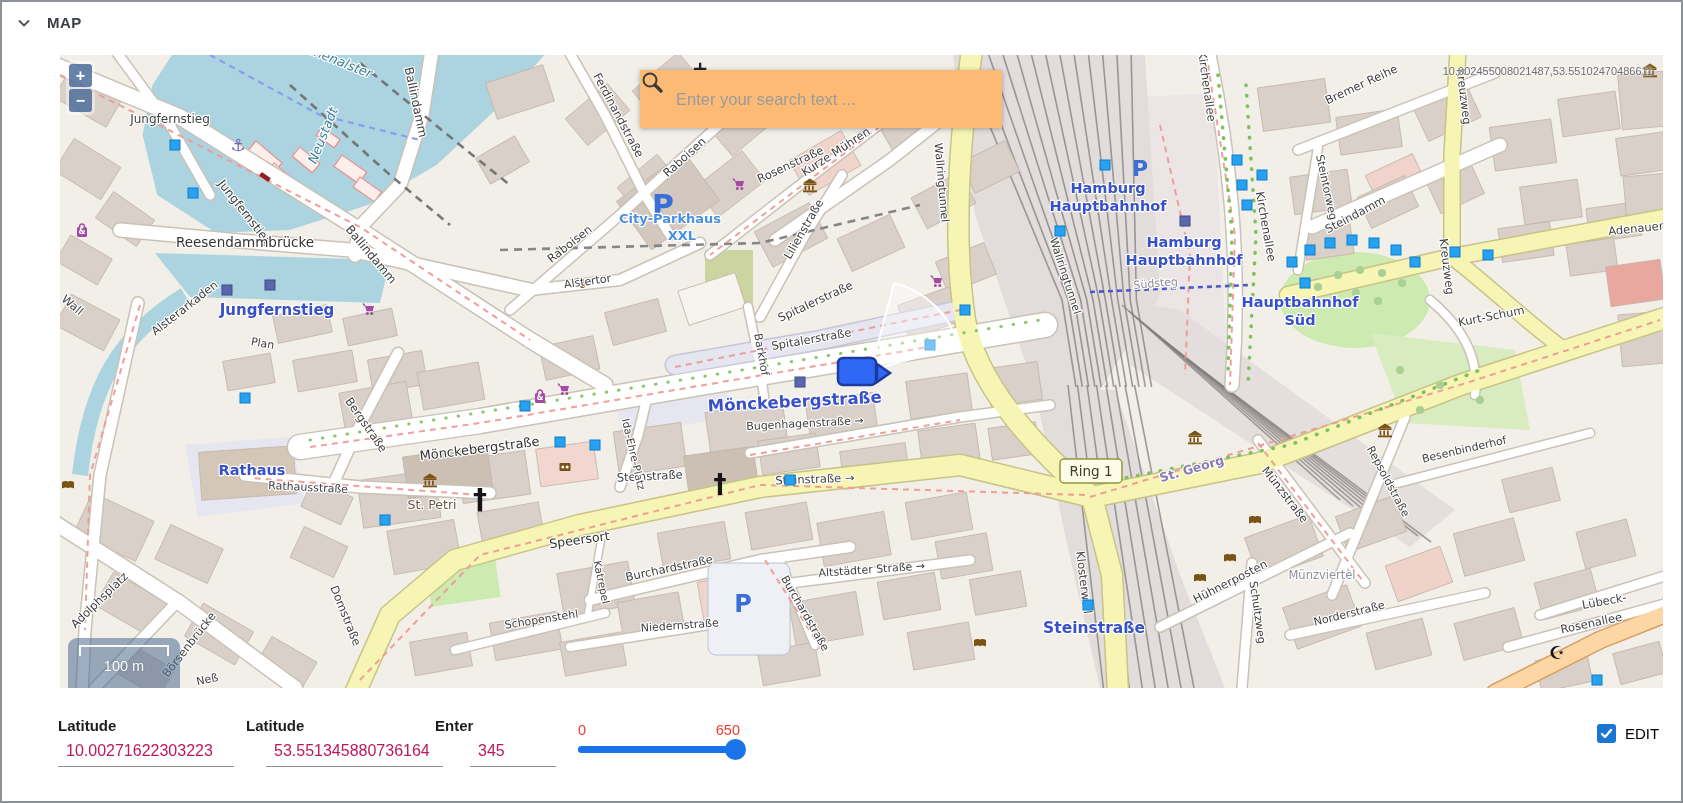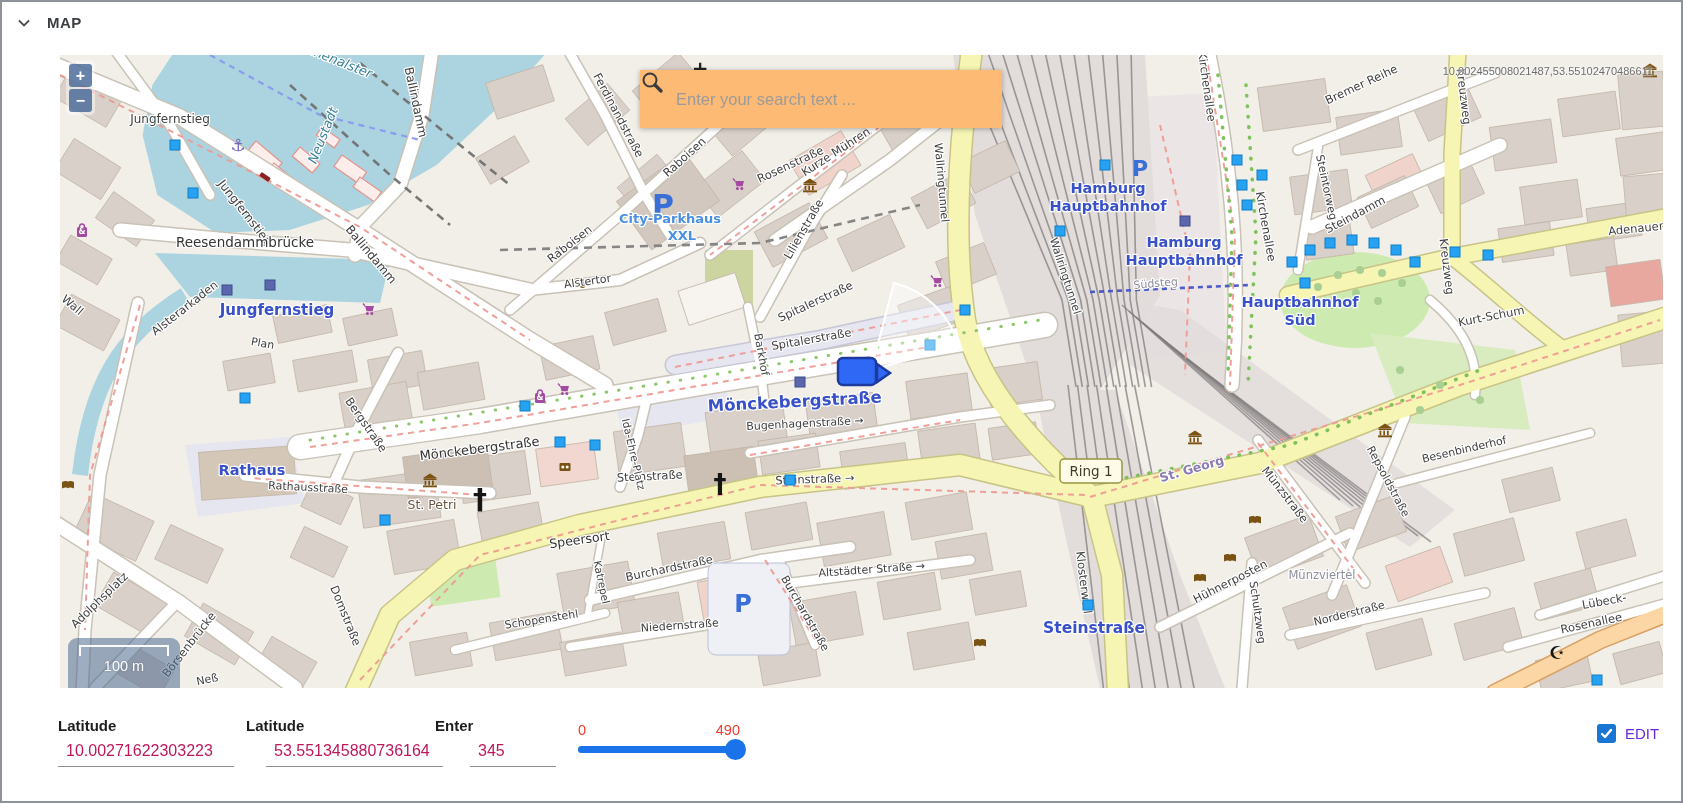--- a/index.html
+++ b/index.html
@@ -34,21 +34,21 @@
   #lat-label{left:246px;top:717px;} #lat-input{left:246px;top:738px;width:163px;margin-left:20px;}
   #cor-label{left:435px;top:717px;} #cor-input{left:446px;top:738px;width:72px;margin-left:24px;}
   .slider-wrap{position:absolute;left:578px;top:722px;width:164px;height:44px;}
   .slider-wrap .minv,.slider-wrap .maxv{position:absolute;top:0;font-size:14.5px;color:#f23b2e;}
   .slider-wrap .minv{left:0;} .slider-wrap .maxv{right:2px;}
   .slider-track{position:absolute;left:0;top:24px;width:164px;height:7px;border-radius:4px;background:#c9c9c9;}
   .slider-fill{position:absolute;left:0;top:0;height:7px;border-radius:4px;background:#1a73e8;}
   .slider-thumb{position:absolute;top:-7px;width:21px;height:21px;border-radius:50%;background:#1a73e8;margin-left:-10px;}
   .edit-wrap{position:absolute;left:1597px;top:724px;display:flex;align-items:center;gap:9px;}
   .checkbox{width:19px;height:19px;border-radius:3px;background:#1976d2;display:inline-flex;align-items:center;justify-content:center;cursor:pointer;}
-  .edit-label{font-size:15px;color:#6d28d9;}
+  .edit-label{font-size:15px;color:#000000;}
 </style>
 </head>
 <body>
 
 <div class="frame"></div>
 
 <div class="panel-header">
   <span class="chev">
     <svg width="14" height="14" viewBox="0 0 14 14">
         <polyline points="2,4.5 7,9.5 12,4.5" fill="none" stroke="#4a4d52" stroke-width="1.8"></polyline>
@@ -650,21 +650,21 @@
 <div class="field">
   <label id="lat-label">Latitude</label>
   <input id="lat-input" value="53.551345880736164" style="">
 </div>
 <div class="field">
   <label id="cor-label">Enter</label>
   <input id="cor-input" value="345" style="">
 </div>
 <div class="slider-wrap">
   <span class="minv">0</span>
-  <span class="maxv">490</span>
+  <span class="maxv">650</span>
   <div class="slider-track">
     <div class="slider-fill" id="slider-fill" style="width: 95.8333%;"></div>
     <div class="slider-thumb" id="slider-thumb" style="left: calc(95.8333%);"></div>
   </div>
 </div>
 <div class="edit-wrap">
   <span class="checkbox">
     <svg width="13" height="13" viewBox="0 0 13 13">
         <polyline points="2,7 5,10 11,3" fill="none" stroke="#fff" stroke-width="2.4" stroke-linecap="round" stroke-linejoin="round"></polyline>
       </svg>

